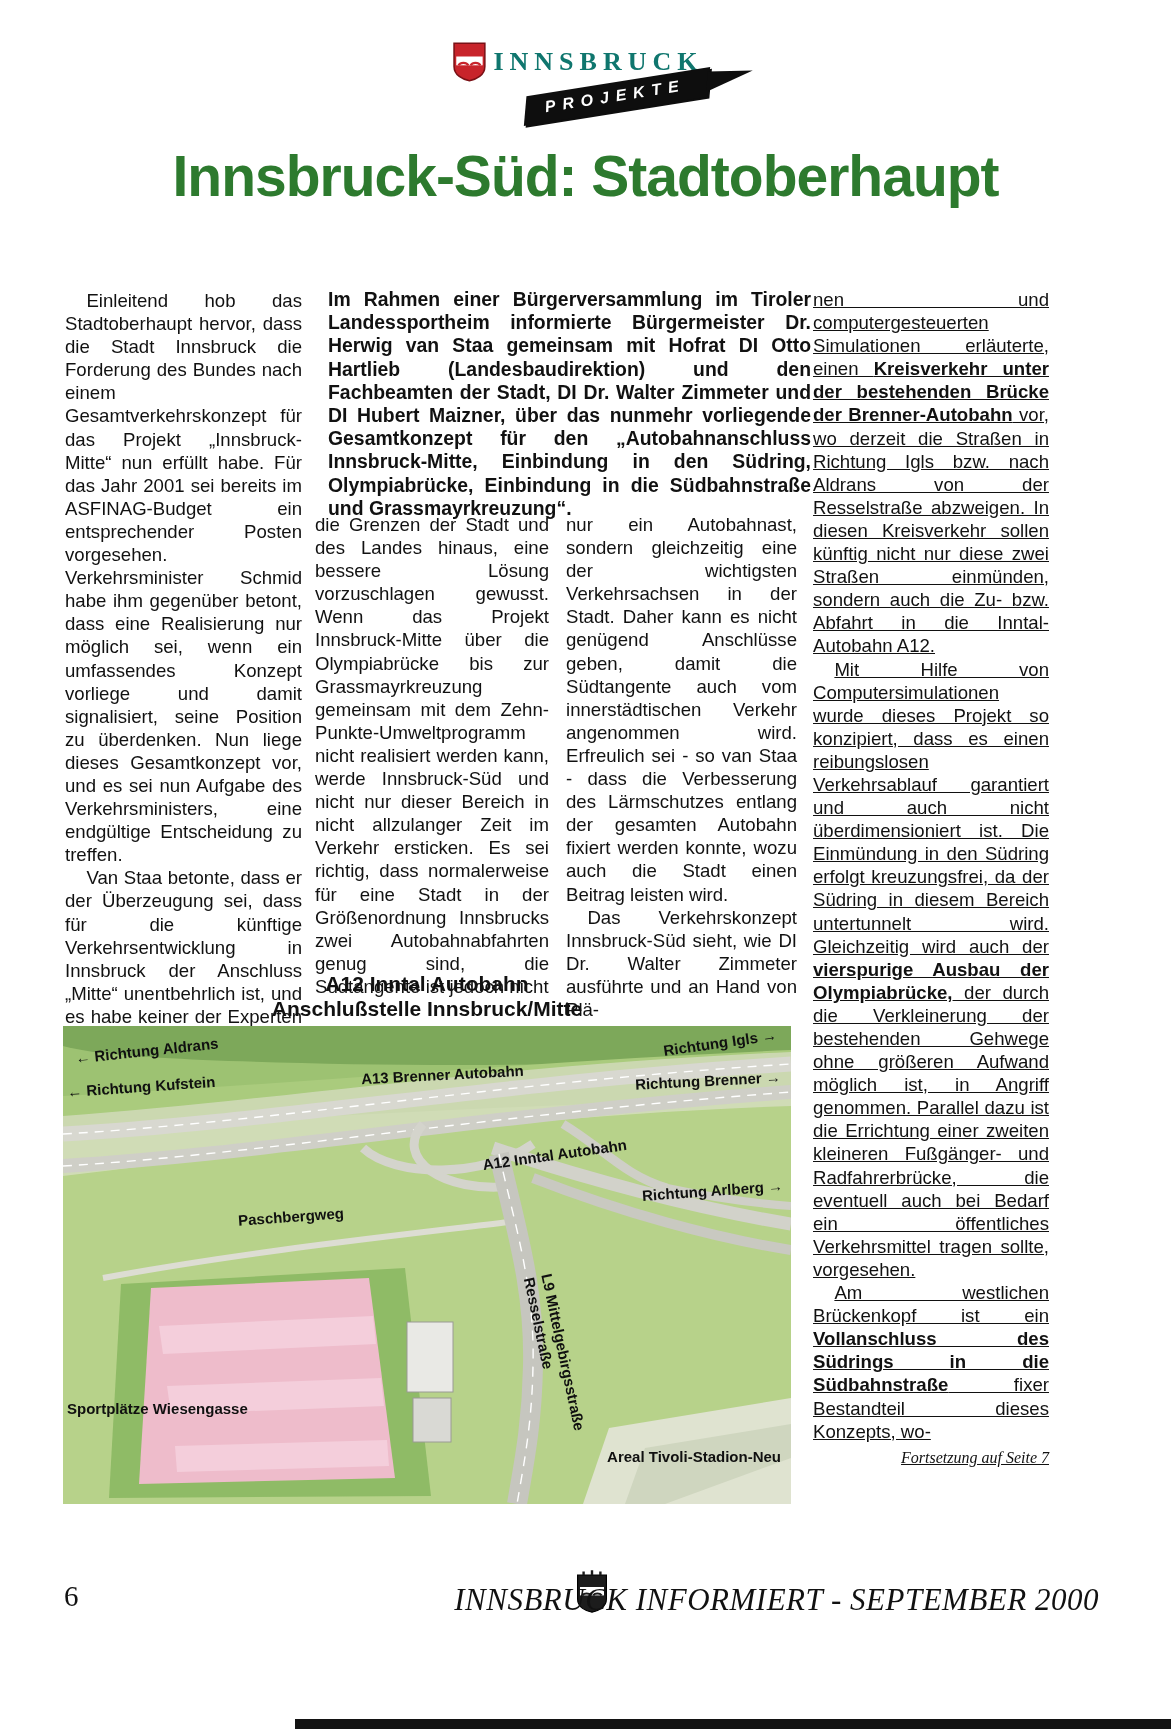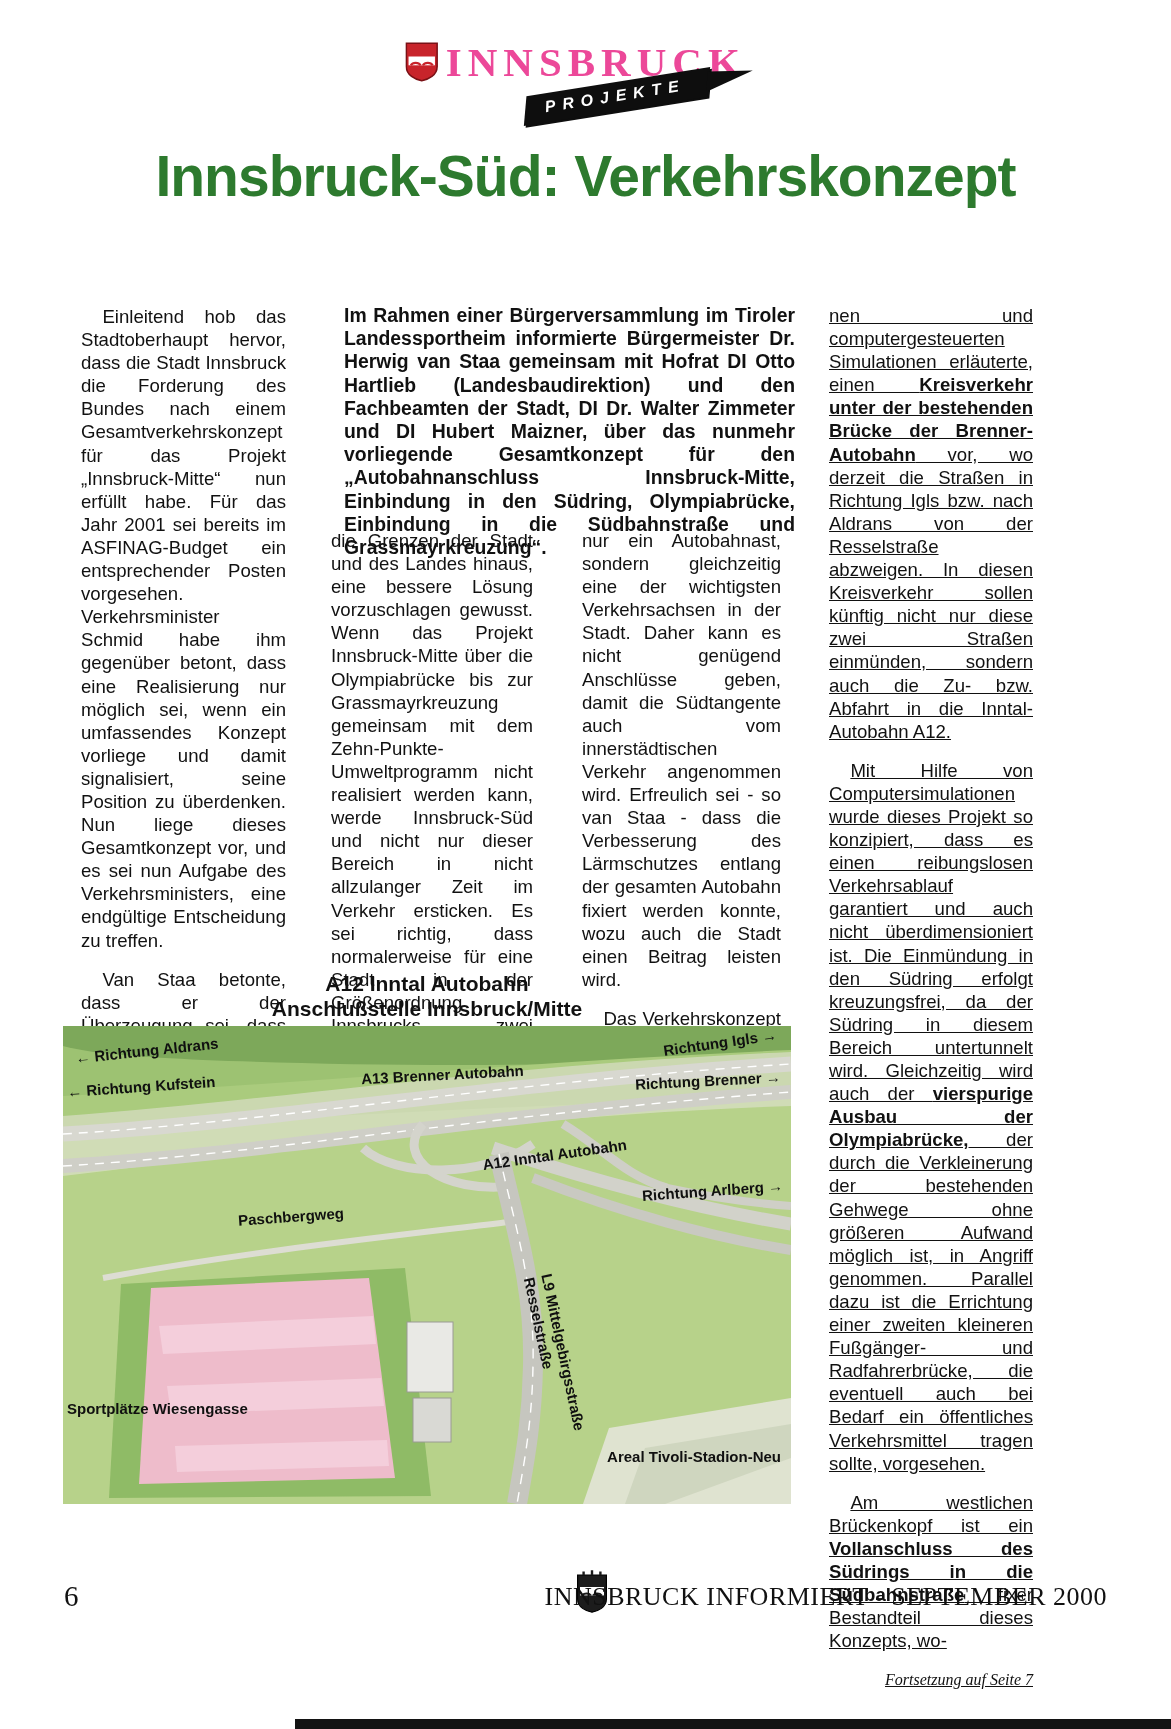--- a/index.html
+++ b/index.html
@@ -9,21 +9,21 @@
     background:#ffffff; overflow:hidden;
     font-family:"Liberation Sans", sans-serif; color:#111;
   }
 
   
   .masthead { position:absolute; top:34px; left:0; width:100%; height:110px; }
   .logo-group { position:absolute; left:50%; top:6px; transform:translateX(-53%);
     display:flex; align-items:flex-start; }
   .crest { width:33px; height:40px; margin-right:8px; margin-top:2px; }
   .logo-text { font-family:"Liberation Serif", serif; font-weight:bold;
-    font-size:41px; letter-spacing:6px; color:#ec4899; line-height:44px; }
+    font-size:26px; letter-spacing:6px; color:#0f766e; line-height:44px; }
   .projekte-banner { position:absolute; left:calc(50% - 62px); top:48px;
     background:#0e0e0e; padding:5px 24px 6px 20px;
     transform:rotate(-9deg) skewX(-14deg); box-shadow:2px 2px 0 #0e0e0e; }
   .projekte-banner::after { content:""; position:absolute; right:-44px; top:4px;
     border-left:46px solid #0e0e0e; border-top:6px solid transparent;
     border-bottom:14px solid transparent; }
   .projekte-text { display:inline-block; transform:skewX(14deg);
     color:#ffffff; font-weight:bold; font-style:italic;
     font-size:16px; letter-spacing:7px; }
 
@@ -35,21 +35,21 @@
   
   .textcol { position:absolute; font-size:18.6px; line-height:23.1px;
     text-align:justify; }
   #col1 { left:65px;  top:289px; width:237px; }
   #lede { left:328px; top:288px; width:483px; font-weight:bold;
           font-size:19.4px; line-height:23.2px; }
   #col2 { left:315px; top:513px; width:234px; }
   #col3 { left:566px; top:513px; width:231px; }
   #col4 { left:813px; top:288px; width:236px;text-decoration:underline; }
 
-  .para { margin:16px; text-align:justify; }
+  .para { margin:0; text-align:justify; }
   .para.indent { text-indent:1.15em; }
   .para .b { font-weight:bold; }
   .para .i { font-style:italic; }
   .para.continuation { text-align:right; font-family:"Liberation Serif", serif;
     font-style:italic; font-size:16px; margin-top:3px; }
 
   
   #map-title { position:absolute; left:63px; top:971px; width:728px;
     text-align:center; font-weight:bold; font-size:21px; line-height:25px; }
   #map { position:absolute; left:63px; top:1026px; width:728px; height:478px; }
@@ -66,22 +66,22 @@
   .lbl-paschbergweg { left:175px; top:182px; transform:rotate(-4deg); }
   .lbl-sportplaetze { left:4px;   top:374px;text-align:right; }
   .lbl-l9 { left:492px; top:246px; transform:rotate(78deg);
     transform-origin:0 0; line-height:18px; }
   .lbl-tivoli { right:10px; top:422px; }
 
   
   #footer-page  { position:absolute; left:64px; top:1580px;
     font-family:"Liberation Serif", serif; font-size:29px; }
   #footer-crest { position:absolute; left:574px; top:1570px; width:36px; height:46px; }
-  #footer-title { position:absolute; right:64px; top:1582px;
-    font-family:"Liberation Serif", serif; font-size:26px; letter-spacing:0.5px; }
+  #footer-title { position:absolute; right:72px; top:1582px;
+    font-family:"Liberation Serif", serif; font-size:31px; letter-spacing:0.5px;font-style:italic; }
   #bottom-strip { position:absolute; left:295px; right:0; bottom:0;
     height:10px; background:#131313; }
 </style>
 </head>
 <body>
 
 <div class="page">
 
   <div class="masthead">
     <div class="logo-group">
@@ -91,21 +91,21 @@
         <path d="M5,21 a5,4 0 0 1 9,0 M16,21 a5,4 0 0 1 9,0" stroke="#c8242b" fill="none" stroke-width="2"></path>
       </svg>
       <span class="logo-text">INNSBRUCK</span>
     </div>
     <div class="projekte-banner">
       <span class="projekte-text">PROJEKTE</span>
     </div>
   </div>
 
   <h1 class="headline">
-    <span>Innsbruck-Süd: Verkehrskonzept</span><br>
+    <span>Innsbruck-Süd: Stadtoberhaupt</span><br>
   </h1>
 
   <div id="col1" class="textcol">
       <p class="para indent"><span>Einleitend hob das Stadtoberhaupt hervor, dass die Stadt Innsbruck die Forderung des Bundes nach einem Gesamtverkehrskonzept für das Projekt „Innsbruck-Mitte“ nun erfüllt habe. Für das Jahr 2001 sei bereits im ASFINAG-Budget ein entsprechender Posten vorgesehen. Verkehrsminister Schmid habe ihm gegenüber betont, dass eine Realisierung nur möglich sei, wenn ein umfassendes Konzept vorliege und damit signalisiert, seine Position zu überdenken. Nun liege dieses Gesamtkonzept vor, und es sei nun Aufgabe des Verkehrsministers, eine endgültige Entscheidung zu treffen.</span></p>
       <p class="para indent"><span>Van Staa betonte, dass er der Überzeugung sei, dass für die künftige Verkehrsentwicklung in Innsbruck der Anschluss „Mitte“ unentbehrlich ist, und es habe keiner der Experten auch über</span></p>
     </div>
   <div id="lede" class="textcol">
       <p class="para"><span>Im Rahmen einer Bürgerversammlung im Tiroler Landessportheim informierte Bürgermeister Dr. Herwig van Staa gemeinsam mit Hofrat DI Otto Hartlieb (Landesbaudirektion) und den Fachbeamten der Stadt, DI Dr. Walter Zimmeter und DI Hubert Maizner, über das nunmehr vorliegende Gesamtkonzept für den „Autobahnanschluss Innsbruck-Mitte, Einbindung in den Südring, Olympiabrücke, Einbindung in die Südbahnstraße und Grassmayrkreuzung“.</span></p>
     </div>
   <div id="col2" class="textcol">

